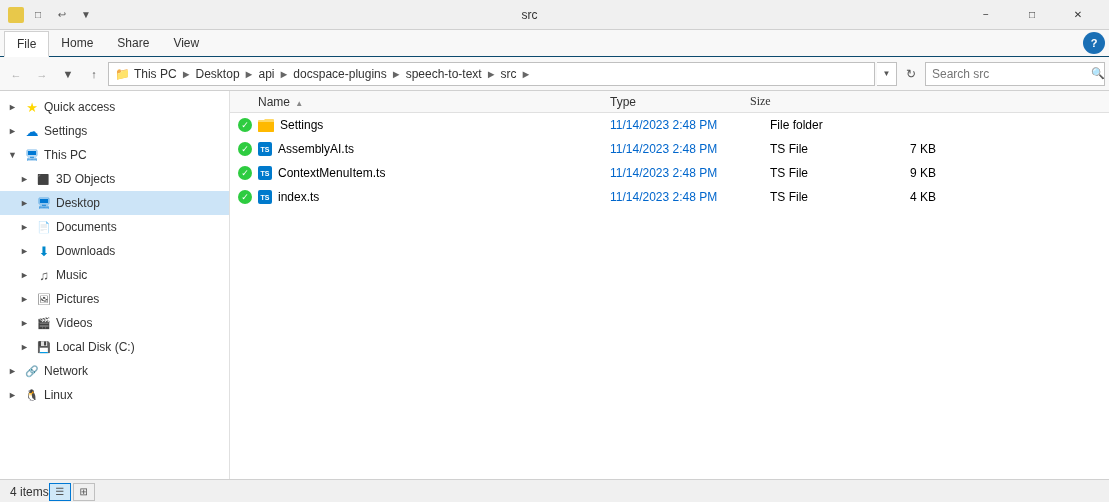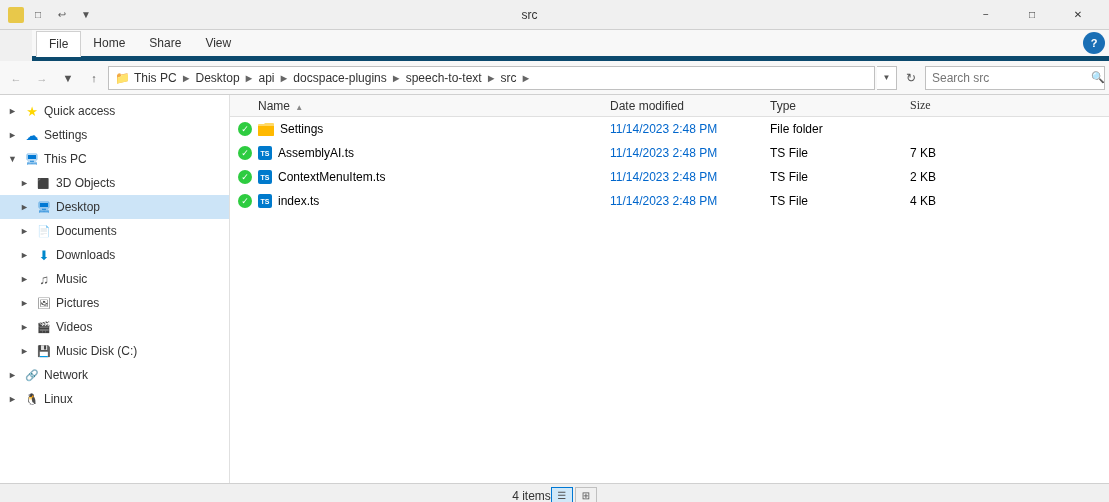--- a/index.html
+++ b/index.html
@@ -47,22 +47,21 @@
       width: 46px; height: 30px;
       display: flex; align-items: center; justify-content: center;
       cursor: pointer;
       font-size: 10px;
       color: #333;
     }
 
     
     .ribbon {
       background: #f8f8f8;
-      border-bottom: 5px solid #0c4a6e;
-      margin-left: 32px;
+      border-bottom: 1px solid #0c4a6e;
     }
     .ribbon-tabs {
       display: flex;
       align-items: center;
       height: 26px;
       padding: 0 4px;
     }
     .ribbon-tab {
       padding: 4px 12px;
       cursor: pointer;
@@ -270,21 +269,21 @@
     
     .status-bar {
       height: 24px;
       background: #f0f0f0;
       border-top: 1px solid #d0d0d0;
       display: flex;
       align-items: center;
       padding: 0 10px;
       font-size: 12px;
       color: #333;
-      justify-content: center;
+      justify-content: flex-start;
     }
     .view-buttons {
       display: flex;
       gap: 2px;
     }
     .view-btn {
       width: 22px; height: 18px;
       display: flex; align-items: center; justify-content: center;
       cursor: pointer;
       border: 1px solid #c0c0c0;
@@ -417,43 +416,40 @@
       <span class="item-label">Pictures</span>
     </div>
     <div class="sidebar-item indent-1">
       <span class="expand-arrow">►</span>
       <span class="item-icon" style="font-size:11px;">🎬</span>
       <span class="item-label">Videos</span>
     </div>
     <div class="sidebar-item indent-1">
       <span class="expand-arrow">►</span>
       <span class="item-icon" style="font-size:11px;">💾</span>
-      <span class="item-label">Music Disk (C:)</span>
+      <span class="item-label">Local Disk (C:)</span>
     </div>
     <div class="sidebar-item">
       <span class="expand-arrow">►</span>
       <span class="item-icon" style="color:#0078d4; font-size:11px;">🔗</span>
       <span class="item-label">Network</span>
     </div>
     <div class="sidebar-item">
       <span class="expand-arrow">►</span>
       <span class="item-icon" style="font-size:11px;">🐧</span>
       <span class="item-label">Linux</span>
     </div>
   </div>
 
   <div class="file-area">
 
     <div class="file-list-header">
       <div class="col-name">
         <span>Name</span>
         <span class="sort-arrow">▲</span>
-      </div>
-      <div class="col-modified">
-        <span>Date modified</span>
       </div>
       <div class="col-type">
         <span>Type</span>
       </div>
       <div class="col-size">
         <span>Size</span>
       </div>
     </div>
 
     <div class="file-row">
@@ -482,21 +478,21 @@
     </div>
 
     <div class="file-row">
       <div class="file-name">
         <div class="green-circle">✓</div>
         <div class="file-icon-ts">TS</div>
         <span class="file-name-text">ContextMenuItem.ts</span>
       </div>
       <div class="file-modified">11/14/2023 2:48 PM</div>
       <div class="file-type">TS File</div>
-      <div class="file-size">2 KB</div>
+      <div class="file-size">9 KB</div>
     </div>
 
     <div class="file-row">
       <div class="file-name">
         <div class="green-circle">✓</div>
         <div class="file-icon-ts">TS</div>
         <span class="file-name-text">index.ts</span>
       </div>
       <div class="file-modified">11/14/2023 2:48 PM</div>
       <div class="file-type">TS File</div>

